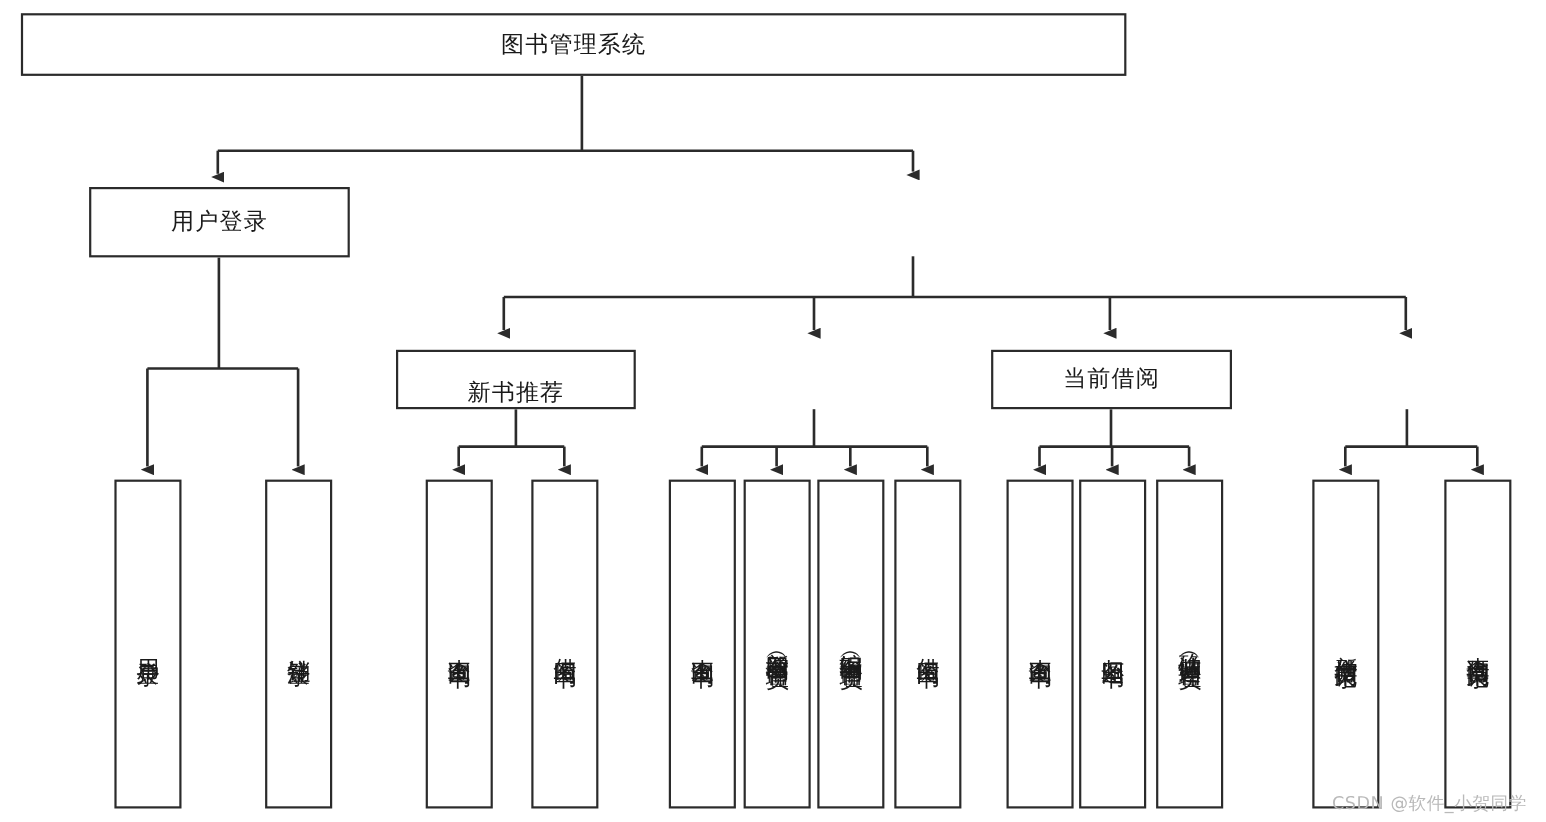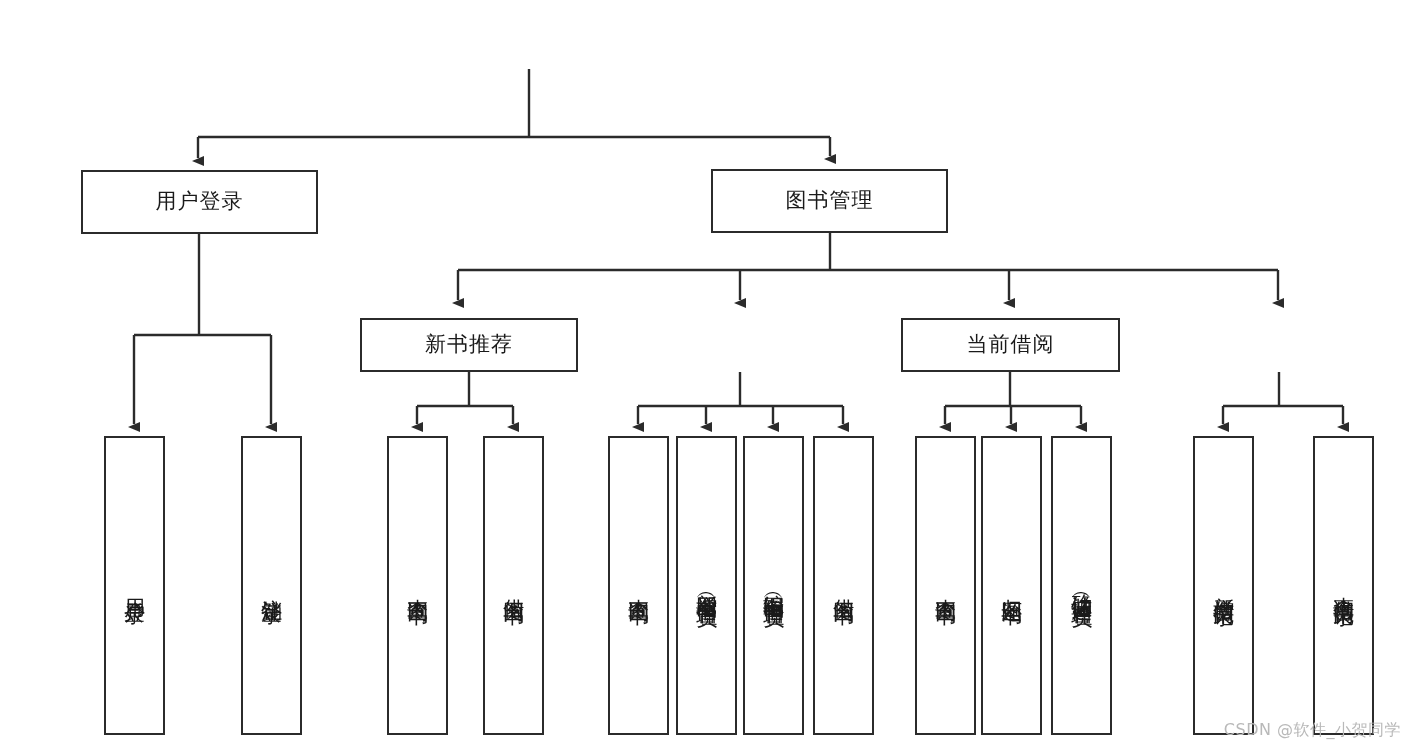--- a/index.html
+++ b/index.html
@@ -49,21 +49,21 @@
     padding: 6px 0;
   }
   .node-v .vtext {
     writing-mode: vertical-rl;
     text-orientation: upright;
     white-space: normal;
     text-align: center;
   }
   #watermark {
     position: absolute;
-    right: 4px;
+    right: 17px;
     bottom: 6px;
     font-size: 16px;
     color: #b9b9b9;
     letter-spacing: 0.5px;
     z-index: 3;
     white-space: nowrap;
   }
 </style>
 </head>
 <body>
@@ -113,30 +113,30 @@
       <path d="M1011,406 L1011,424" marker-end="url(#arrow)"></path>
       <path d="M1081,406 L1081,424" marker-end="url(#arrow)"></path>
 
       <path d="M1279,372 L1279,406"></path>
       <path d="M1223,406 L1343,406"></path>
       <path d="M1223,406 L1223,424" marker-end="url(#arrow)"></path>
       <path d="M1343,406 L1343,424" marker-end="url(#arrow)"></path>
     </g>
   </svg>
 
+  <div class="node node-h" style="left:19px; top:12px; width:1005px; height:57px;">
+    <span>图书管理系统</span>
+  </div>
 
   <div class="node node-h" style="left:81px; top:170px; width:237px; height:64px;">
     <span>用户登录</span>
   </div>
 
-  <div class="node node-h" style="left:711px; top:169px; width:237px; height:64px;">
-    <span>图书管理</span>
-  </div>
 
-  <div class="node node-h" style="left:360px; top:318px; width:218px; height:54px;">
+  <div class="node node-h" style="left:360px; top:318px; width:218px; height:54px;align-items:flex-end;">
     <span>新书推荐</span>
   </div>
 
 
   <div class="node node-h" style="left:901px; top:318px; width:219px; height:54px;align-items:center;">
     <span>当前借阅</span>
   </div>
 
 
   <div class="node node-v" style="left:104px; top:436px; width:61px; height:299px;">

